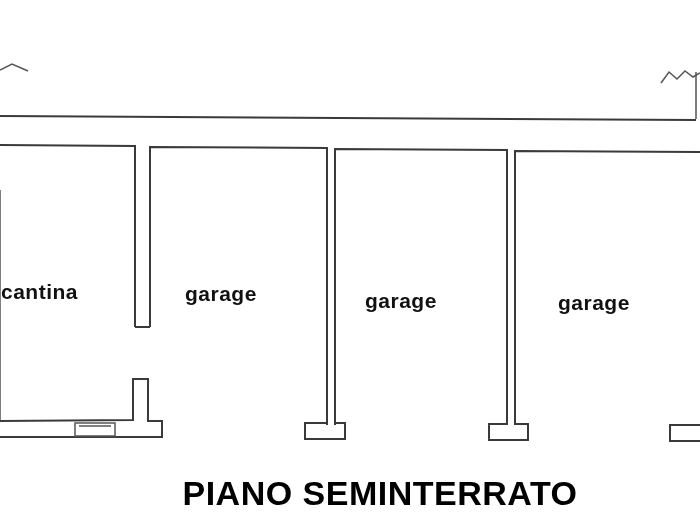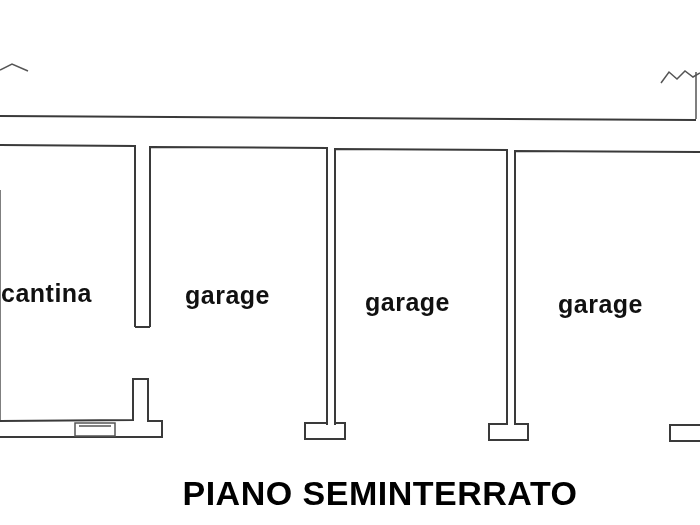--- a/index.html
+++ b/index.html
@@ -29,21 +29,21 @@
     }
     .wall-thin {
       fill: none;
       stroke: #555555;
       stroke-width: 1.5;
     }
     .room-label {
       position: absolute;
       font-family: "Liberation Sans", sans-serif;
       font-weight: bold;
-      font-size: 25px;
+      font-size: 21px;
       color: #111111;
       line-height: 1;
       white-space: nowrap;
       letter-spacing: 0.5px;
     }
     .plan-title {
       position: absolute;
       left: 0;
       width: 760px;
       top: 476px;

